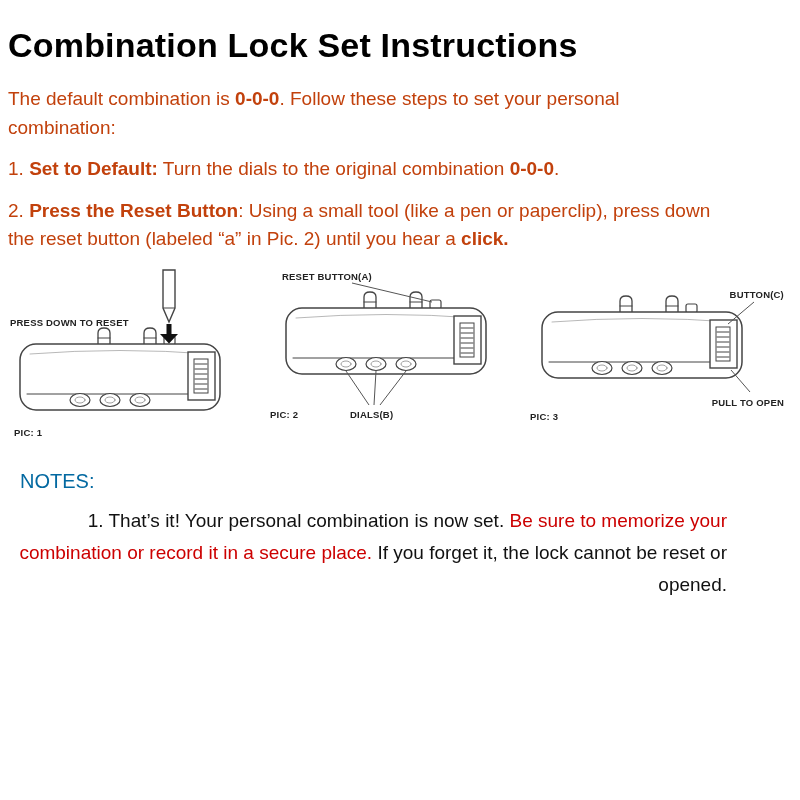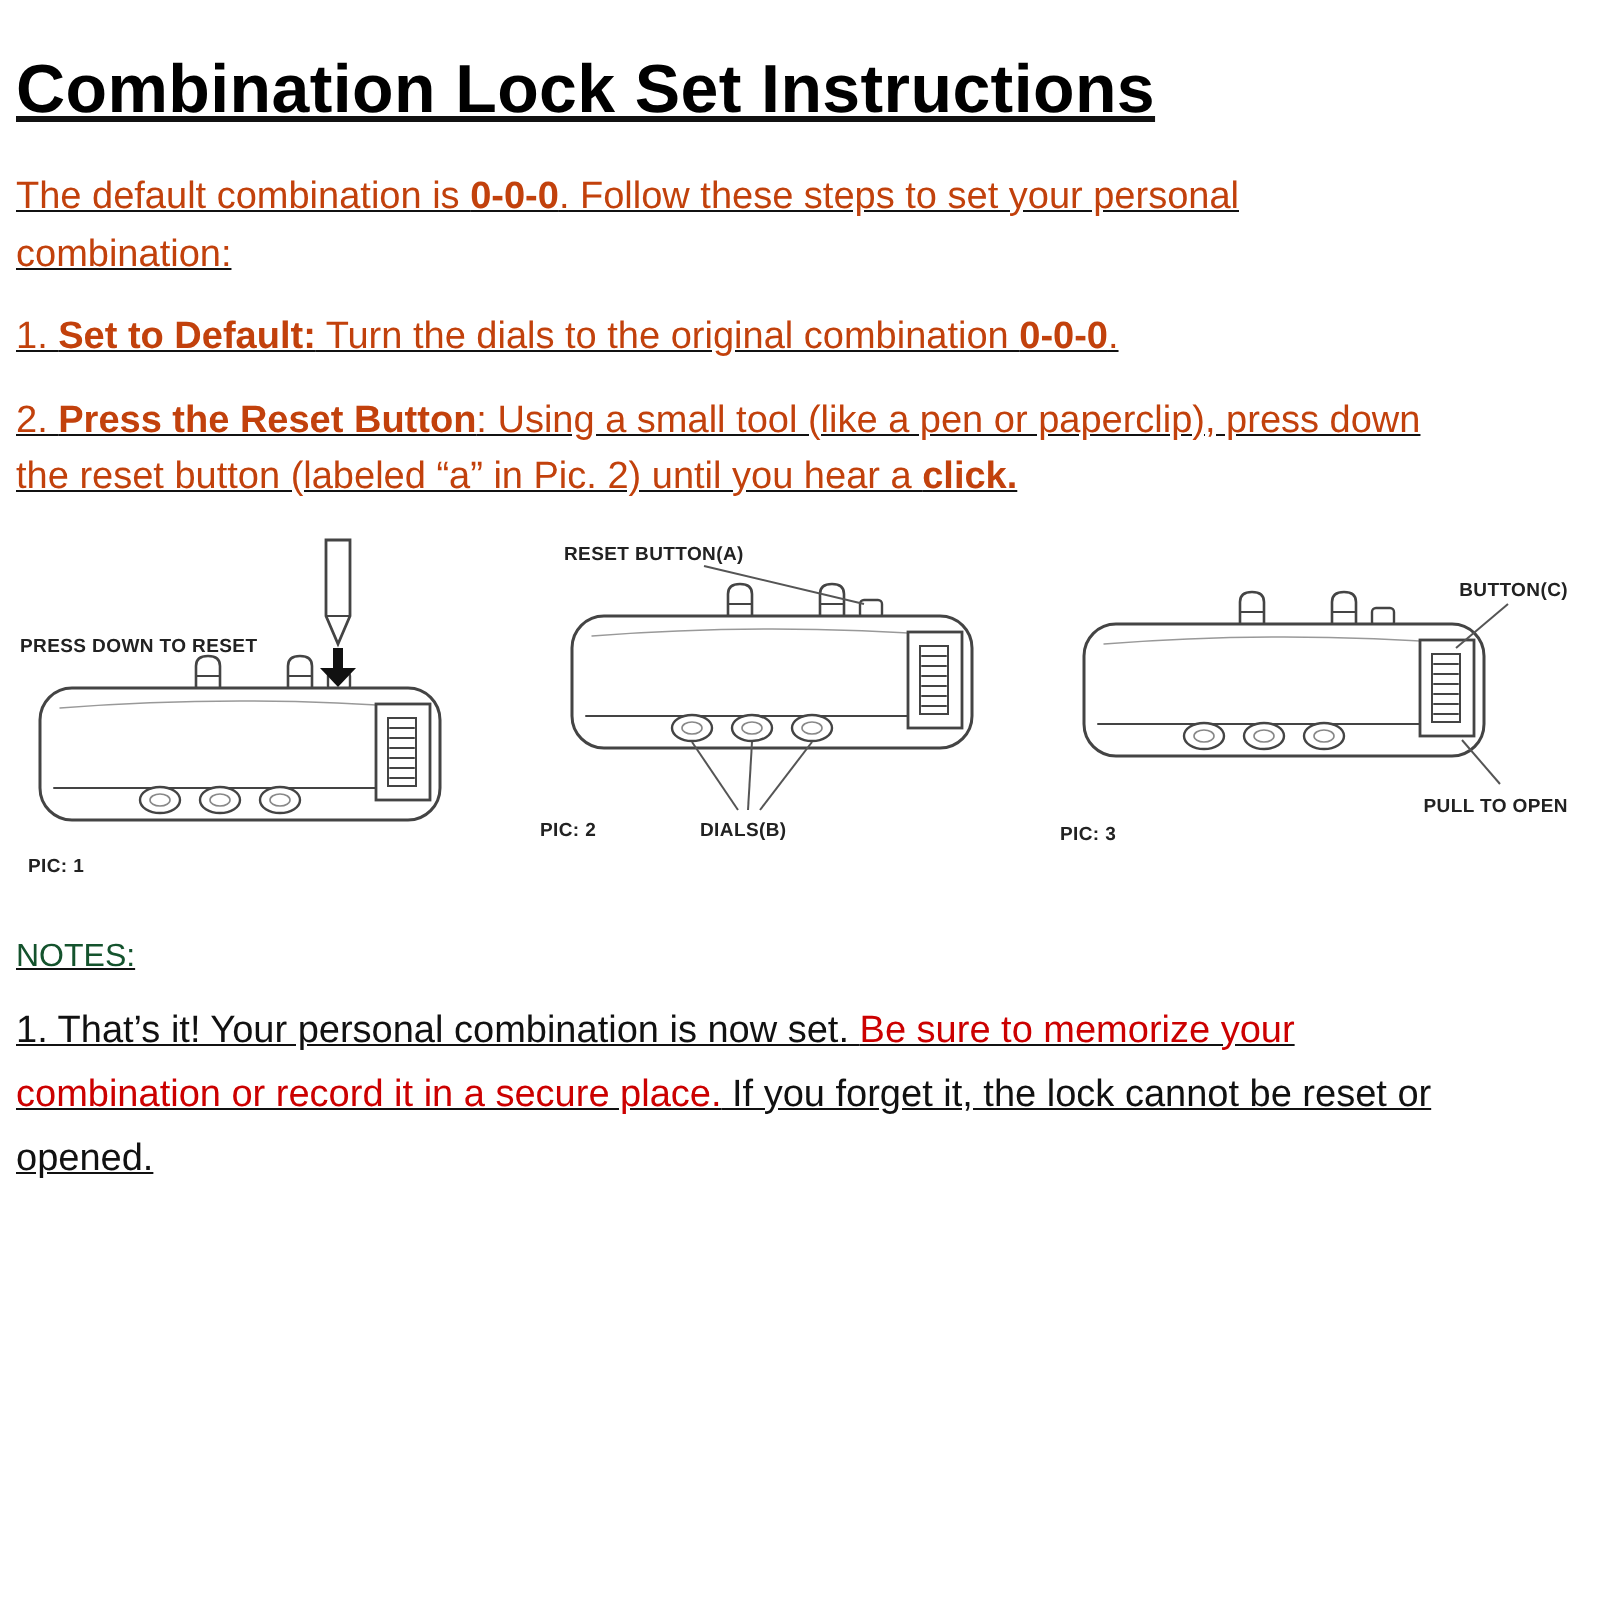--- a/index.html
+++ b/index.html
@@ -2,35 +2,35 @@
 <html><head>
 <meta charset="utf-8">
 <style>
   * { margin:0; padding:0; box-sizing:border-box; }
   html, body { background:#ffffff; }
   body {
     width:800px; height:800px; overflow:hidden;
     font-family:"Liberation Sans","DejaVu Sans",sans-serif;
     color:#111111;
   }
-  .page { width:737px; height:800px; padding:26px 10px 0 8px;text-decoration:underline; }
+  .page { width:737px; height:800px; padding:26px 10px 0 8px; }
   .title {
     font-size:34px; font-weight:700; color:#000;
     letter-spacing:0.2px; margin:0 0 20px;
   }
   .para { font-size:19px; line-height:1.5; margin:0 0 13px; color:#c2410c; }
   .figures { display:flex; align-items:flex-start; margin:14px 0 6px; width:782px; }
   .fig { width:260px; height:180px; flex:0 0 auto; display:block; }
   .lbl {
     font-family:"Liberation Sans","DejaVu Sans",sans-serif;
     font-size:9.5px; font-weight:700; fill:#222; letter-spacing:0.2px;
   }
   .leader { stroke:#555; stroke-width:1; }
-  .notes-heading { font-size:16px; font-weight:400; margin:22px 0 12px; color:#14532d; }
-  .note { font-size:19px; line-height:1.7; margin:0 0 9px; color:#111; }
+  .notes-heading { font-size:20px; font-weight:400; margin:22px 12px 12px; color:#0369a1; }
+  .note { font-size:19px; line-height:1.7; margin:0 0 9px; color:#111;text-align:right; }
 </style>
 </head>
 <body>
 
 <div class="page">
 
   <h1 class="title">Combination Lock Set Instructions</h1>
 
   <p class="para"><span>The default combination is </span><span style="font-weight: 700;">0-0-0</span><span>. Follow these steps to set your personal combination:</span></p>
   <p class="para"><span>1. </span><span style="font-weight: 700;">Set to Default:</span><span> Turn the dials to the original combination </span><span style="font-weight: 700;">0-0-0</span><span>.</span></p>

